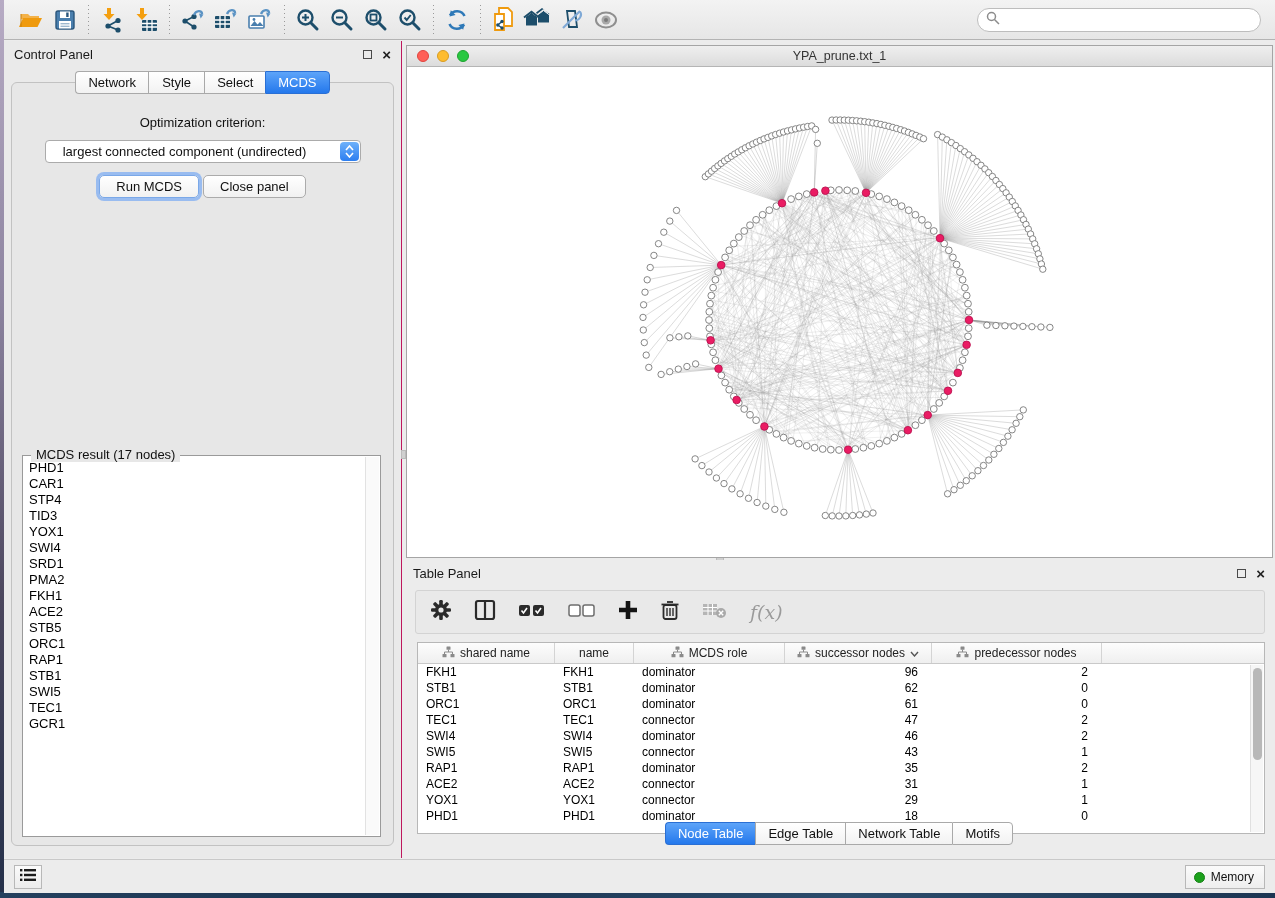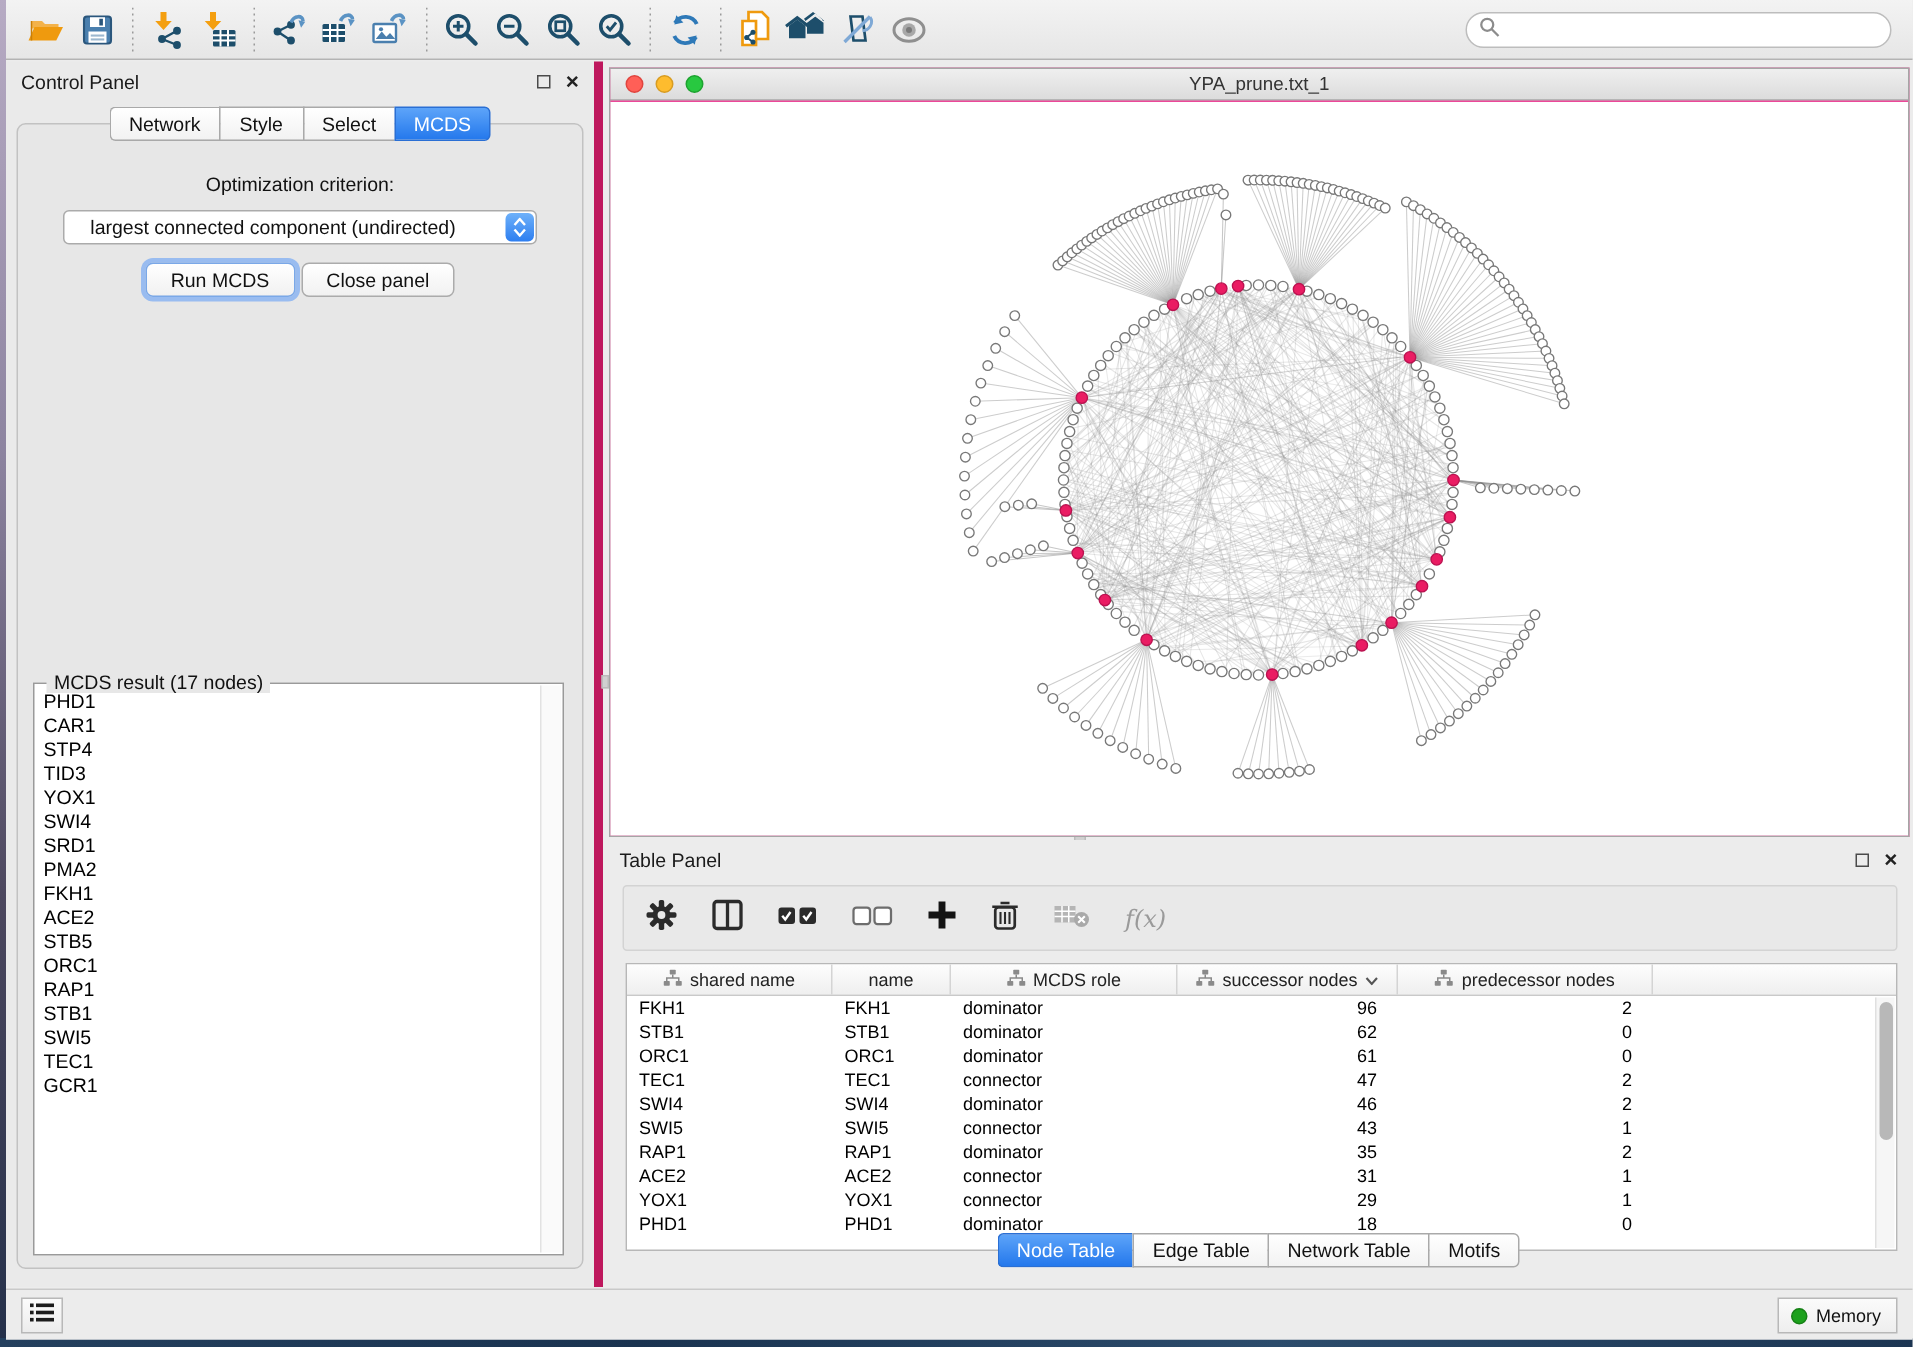--- a/index.html
+++ b/index.html
@@ -24,21 +24,21 @@
     background-image:linear-gradient(#9a9a9a 30%, rgba(0,0,0,0) 0%);
     background-size:1px 4px; background-repeat:repeat-y; }
   #search-box { position:absolute; right:14px; top:8px; width:284px; height:24px;
     background:#fff; border:1px solid #bdbdbd; border-radius:12px;
     display:flex; align-items:center; padding-left:8px; }
   #search-box input { border:none; outline:none; flex:1; font-size:12px; background:transparent;
     font-family:"Liberation Sans",sans-serif; }
 
   
   #control-panel { position:absolute; left:0; top:41px; width:398px; bottom:35px;
-    background:#eaeaea; border-right:6px solid #be185d; }
+    background:#eaeaea; border-right:1px solid #be185d; }
   .panel-titlebar { height:26px; display:flex; align-items:center; padding:0 10px; }
   .panel-title { font-size:13px; color:#1a1a1a; }
   .panel-title-icons { margin-left:auto; display:flex; align-items:center; gap:10px; }
   .float-icon { width:9px; height:9px; border:1.5px solid #4a4a4a; display:inline-block; }
   .close-icon { font-size:15px; font-weight:bold; color:#222; line-height:9px; }
 
   #cp-tabs { position:absolute; left:0; right:0; top:30px; display:flex; justify-content:center; z-index:3; }
   .tab-seg { display:flex;align-items:center; }
   .tab-btn { min-width:56px; padding:3px 12px; font-size:13px; text-align:center;
     background:linear-gradient(#ffffff,#f2f2f2); border:1px solid #a9a9a9; border-right:none; color:#111; }
@@ -66,42 +66,42 @@
     background:#fff; border:1px solid #9a9a9a; }
   #mcds-result-title { position:absolute; top:-9px; left:8px; background:#e7e7e7;
     padding:0 5px; font-size:13px; color:#111; }
   #mcds-list { position:absolute; inset:4px 16px 2px 6px; overflow:hidden;
     font-size:13px; color:#000; line-height:16px; }
   #mcds-scroll { position:absolute; right:1px; top:1px; bottom:1px; width:14px;
     background:#fafafa; border-left:1px solid #e2e2e2; }
 
   
   #network-frame { position:absolute; left:402px; top:45px; width:867px; height:513px;
-    border:1px solid #a5a5a5; background:#ec4899; }
+    border:1px solid #a5a5a5; background:#ffffff; }
   #net-titlebar { height:21px; background:linear-gradient(#efefef,#dcdcdc);
     border-bottom:1px solid #b5b5b5; position:relative; display:flex; align-items:center; }
   .traffic { display:flex; gap:8px; margin-left:10px; }
   .light { width:12px; height:12px; border-radius:50%; }
   .light.red { background:#ff5f57; border:1px solid #e0443e; }
   .light.yellow { background:#febc2e; border:1px solid #d89c21; }
   .light.green { background:#28c840; border:1px solid #1da32f; }
   #net-title { position:absolute; left:0; right:0; text-align:center; font-size:12.5px; color:#333; }
   #net-canvas { position:absolute; left:0; top:22px; right:0; bottom:0; background:#fff; overflow:hidden; }
 
   
   .h-split-handle { position:absolute; width:8px; height:6px; background:#d0d0d0; border:1px solid #bbb; }
   .v-split-handle { position:absolute; width:5px; height:9px; background:#d0d0d0; border:1px solid #bbb; }
 
   
   #table-panel { position:absolute; left:399px; top:560px; right:0; height:298px; background:#ececec; }
   #tp-toolbar { position:absolute; left:12px; right:10px; top:30px; height:44px;
     background:#e9e9e9; border:1px solid #d3d3d3; border-radius:3px;
     display:flex; align-items:center; padding-left:14px; gap:22px; }
   .tp-icon { display:flex; align-items:center; justify-content:center; }
-  .fx-label { font-family:"DejaVu Serif", serif; font-style:italic; font-size:16px; color:#9a9a9a; }
+  .fx-label { font-family:"DejaVu Serif", serif; font-style:italic; font-size:19px; color:#9a9a9a; }
 
   #node-table { position:absolute; left:14px; right:10px; top:82px; height:192px;
     background:#fff; border:1px solid #b7b7b7; }
   #nt-header { display:flex; height:21px; border-bottom:1px solid #c9c9c9; background:linear-gradient(#fdfdfd,#efefef); }
   .nt-th { display:flex; align-items:center; justify-content:center; gap:5px;
     border-right:1px solid #d4d4d4; font-size:12px; color:#222; }
   .nt-rows { font-size:12px; color:#000; }
   .nt-row { display:flex; height:16px; align-items:center; }
   .nt-cell { padding-left:8px; white-space:nowrap; overflow:hidden; }
   .nt-cell.num { text-align:right; padding-right:14px; padding-left:0; }

